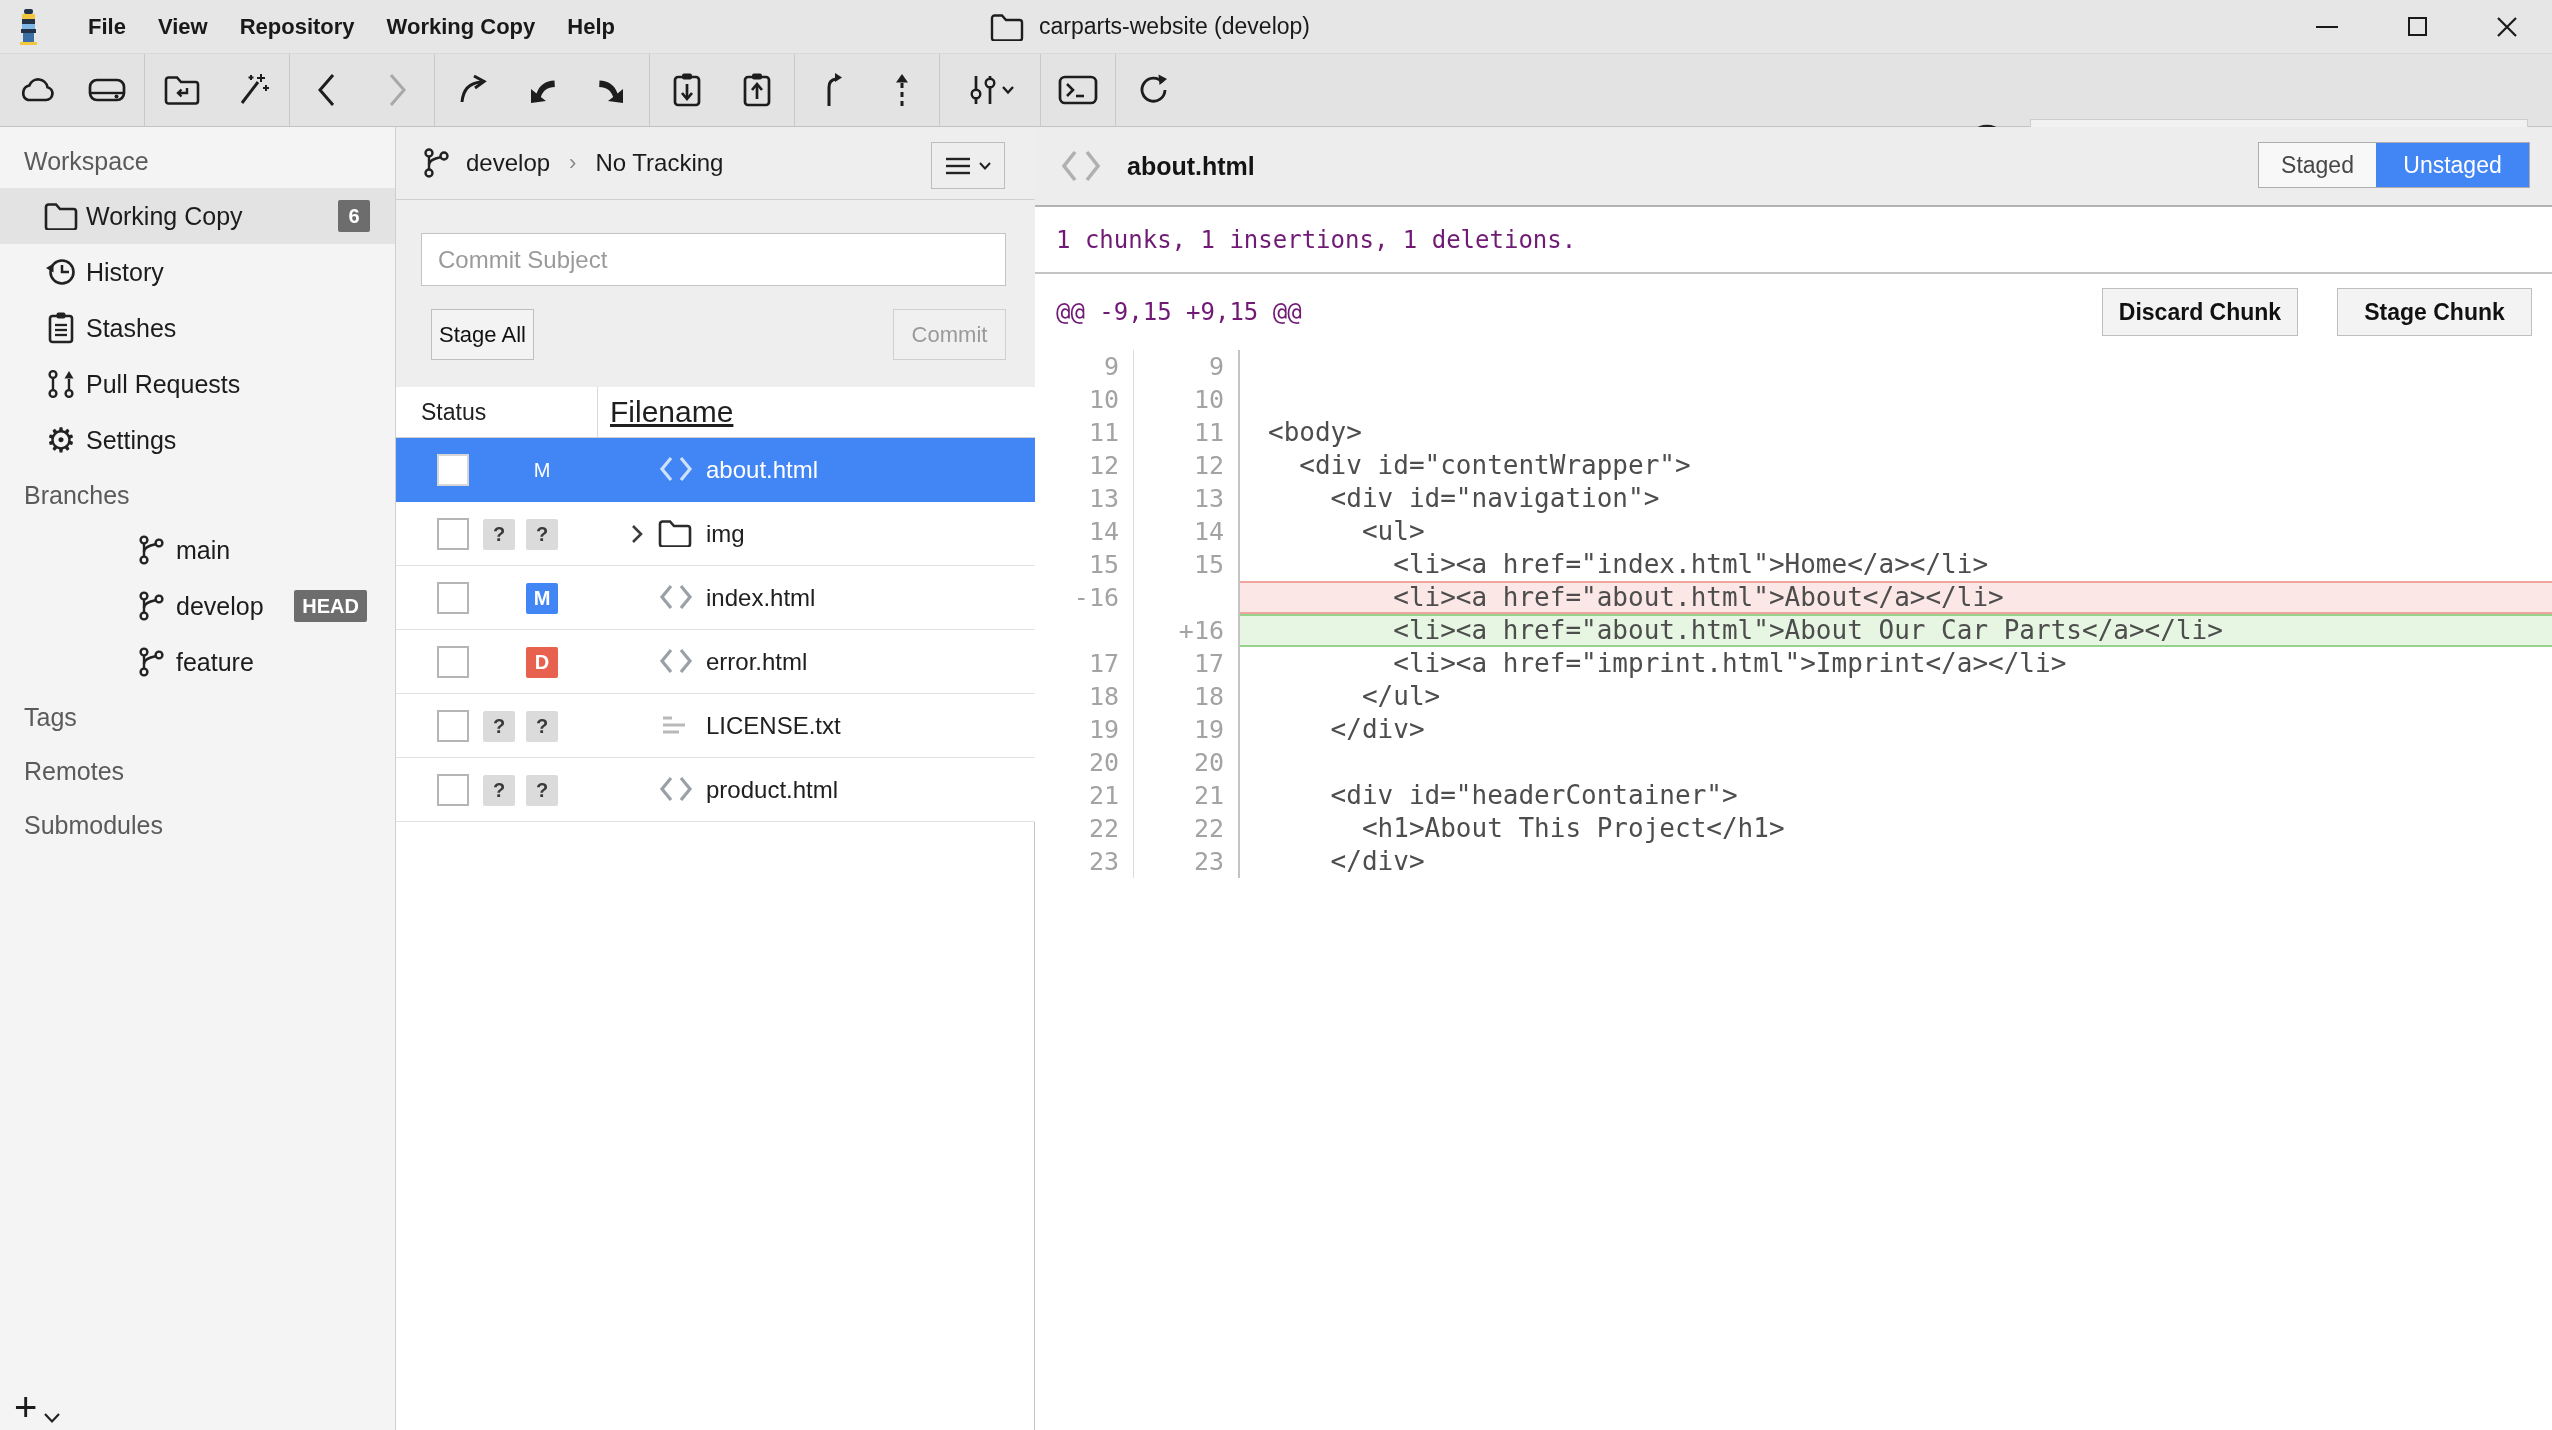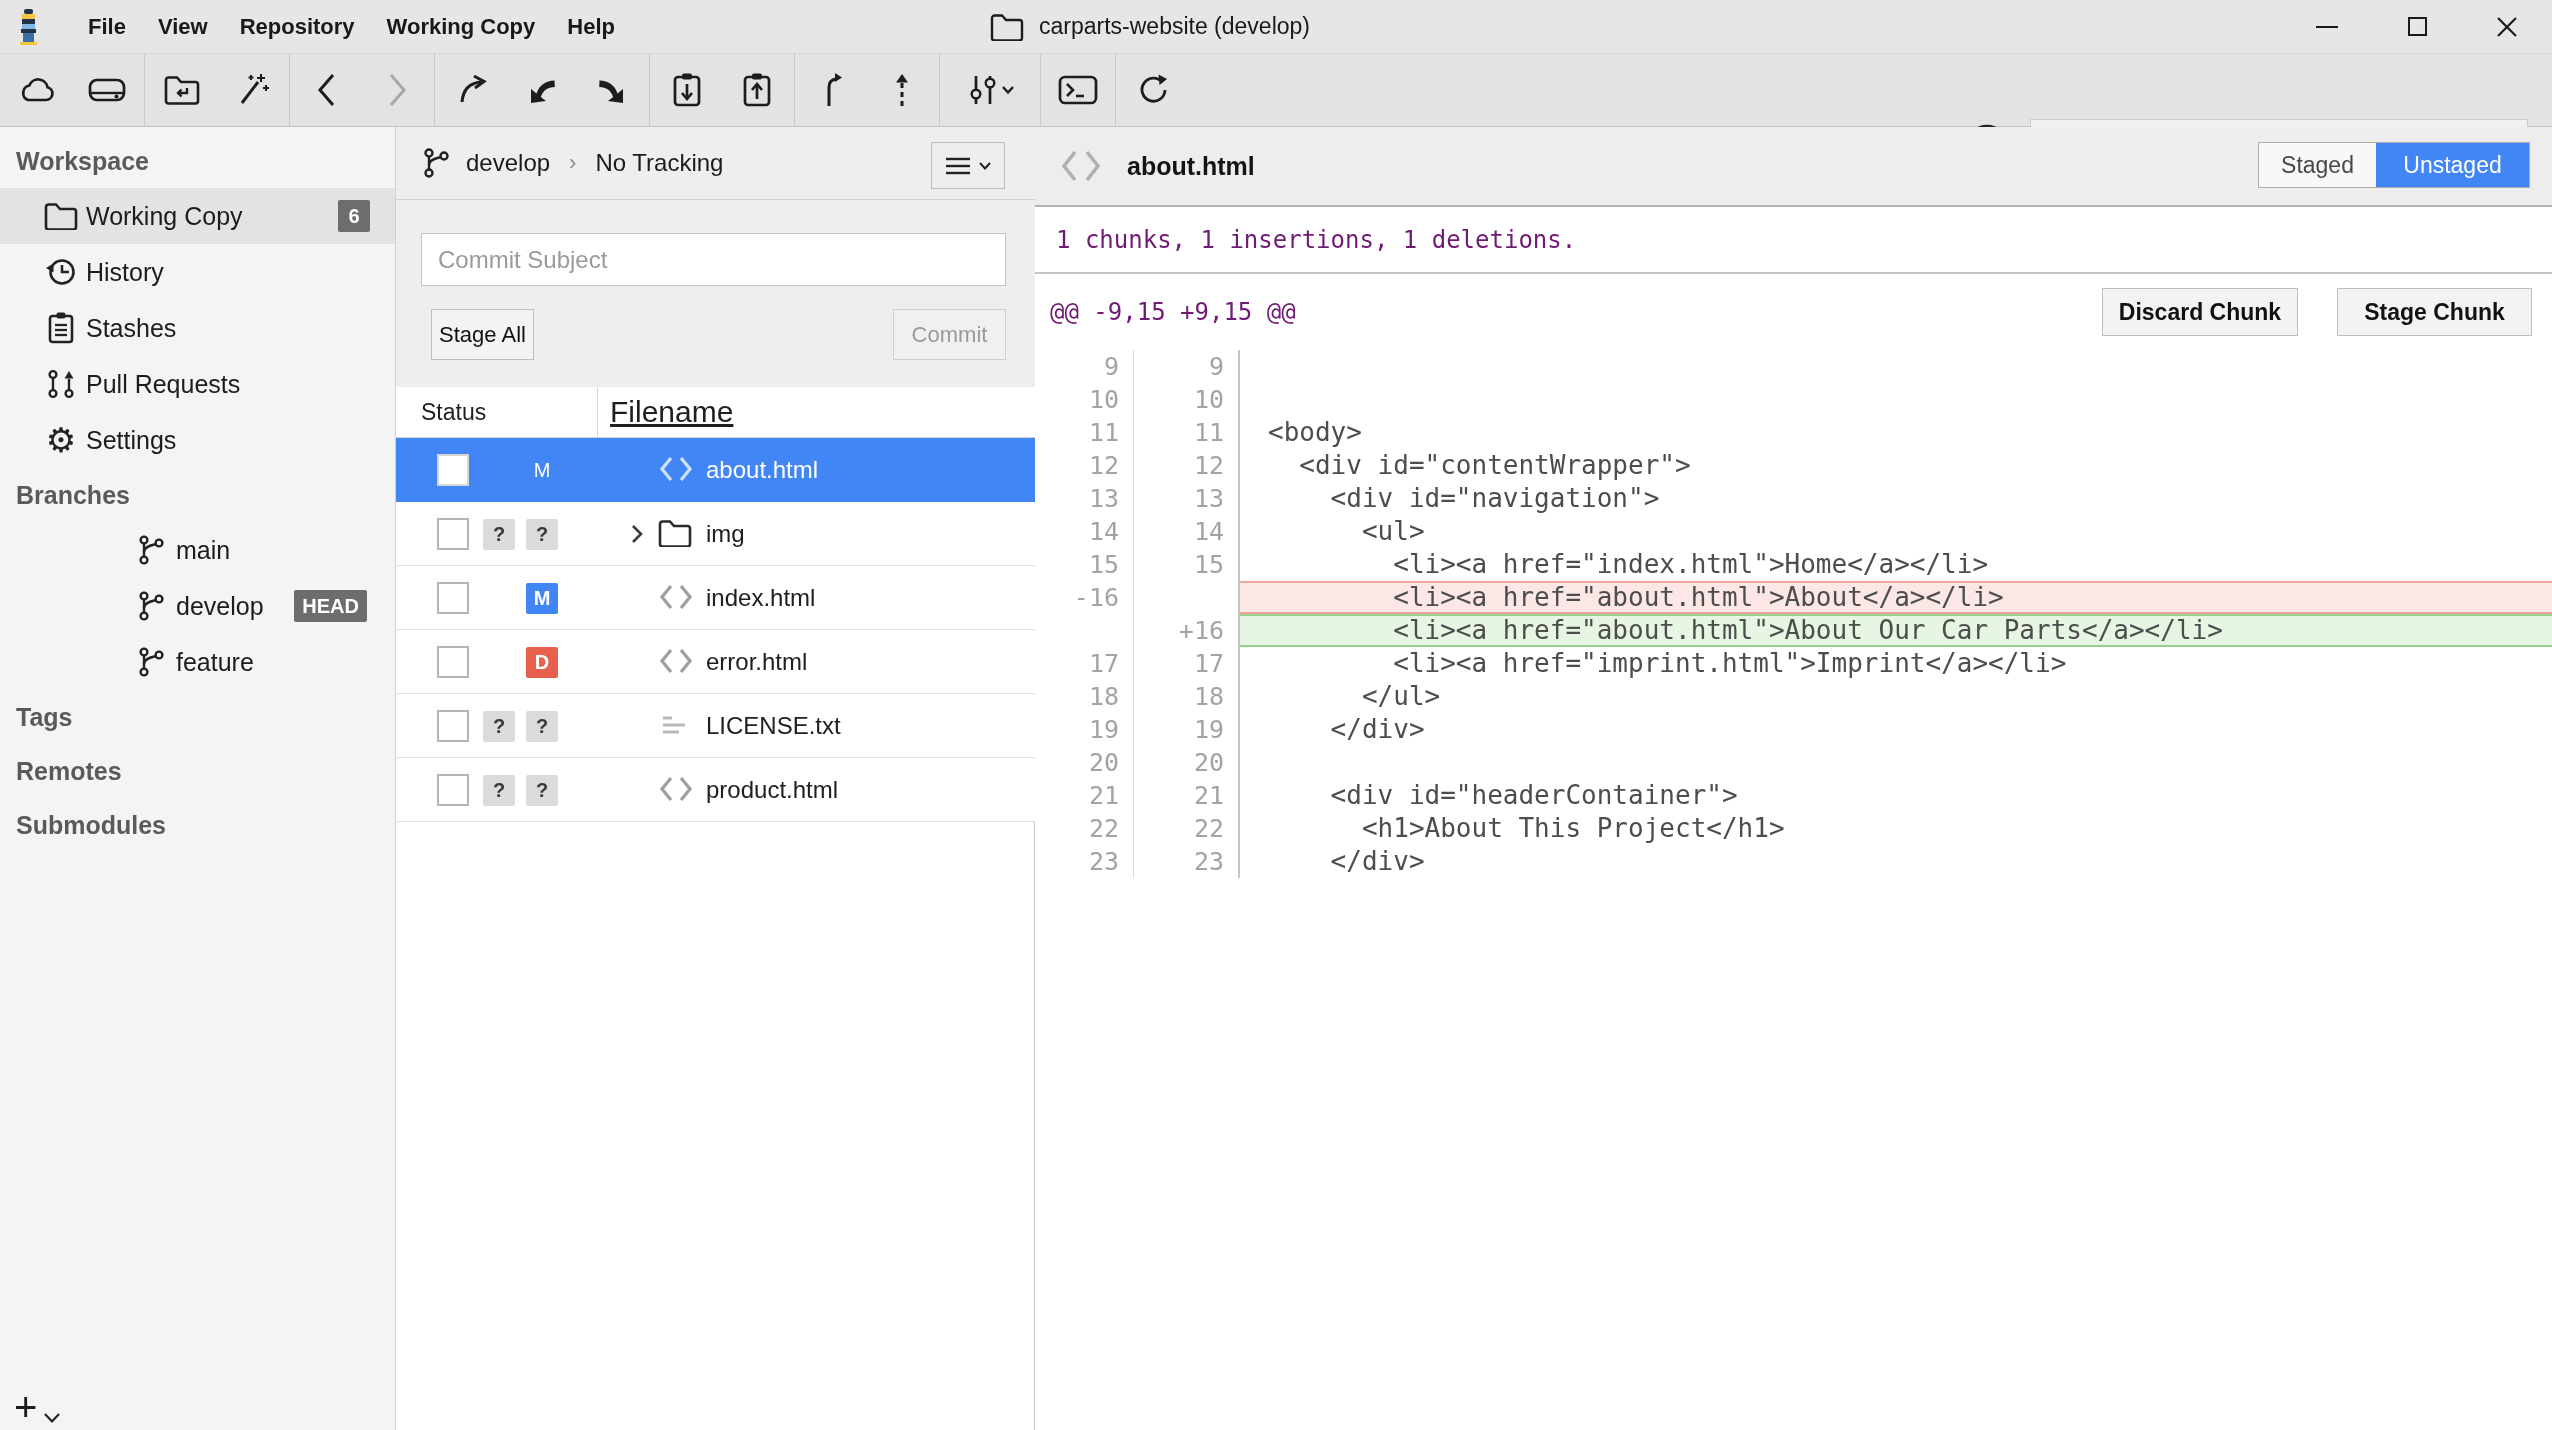--- a/index.html
+++ b/index.html
@@ -30,22 +30,22 @@
   .tb-btn.disabled { color:#a8a8a8; }
   .tb-right { position:absolute; right:24px; top:54px; height:73px; display:flex; align-items:center; gap:20px; }
   .search-box { width:498px; height:51px; background:#f1f1f1; border:1px solid #cdcdcd;
     display:flex; align-items:center; padding-left:14px; gap:10px; }
   .search-box input { border:none; outline:none; background:transparent; font-size:22px; width:420px;
     font-family:"Liberation Sans","DejaVu Sans",sans-serif; color:#333; }
 
   
   .sidebar { position:absolute; left:0; top:127px; width:396px; height:1303px;
     background:#f4f4f4; border-right:1px solid #cfcfcf; padding-top:7px; }
-  .side-header { height:54px; line-height:54px; padding-left:16px; font-size:25px;
-    font-weight:bold; color:#5a5a5a; }
+  .side-header { height:54px; line-height:54px; padding-left:24px; font-size:25px;
+    font-weight:normal; color:#5a5a5a; }
   .side-item { height:56px; display:flex; align-items:center; position:relative; color:#1c1c1c; }
   .side-item .ico { position:absolute; left:44px; width:34px; display:flex; justify-content:center; color:#222; }
   .side-item .lbl { margin-left:86px; font-size:25px; }
   .side-item.selected { background:#e3e3e3; }
   .side-badge { position:absolute; right:25px; top:50%; transform:translateY(-50%);
     background:#6d6d6d; color:#fff; font-size:20px; font-weight:bold; height:32px; min-width:32px;
     display:flex; align-items:center; justify-content:center; border-radius:2px; padding:0 8px; }
   .branch-item .ico { left:134px; }
   .branch-item .lbl { margin-left:176px; }
   .add-btn { position:absolute; left:14px; bottom:6px; display:flex; align-items:flex-end; gap:6px;
@@ -105,21 +105,21 @@
   .segmented { position:absolute; right:22px; top:15px; height:46px; display:flex;
     border:1px solid #adadad; }
   .seg { height:44px; display:flex; align-items:center; justify-content:center; font-size:23px; }
   .seg.staged { width:117px; background:#f8f8f8; color:#474747; }
   .seg.unstaged { width:153px; background:#4285f4; color:#ffffff; }
   .diff-stats { position:absolute; left:0; top:80px; width:1517px; height:67px;
     border-bottom:2px solid #c4c4c4; display:flex; align-items:center; }
   .mono-dim { font-family:"DejaVu Sans Mono","Liberation Mono",monospace; font-size:24px; color:#701a75; }
   .diff-stats .txt { margin-left:21px; }
   .chunk-row { position:absolute; left:0; top:147px; width:1517px; height:76px; }
-  .chunk-row .txt { position:absolute; left:15px; top:0; line-height:76px; }
+  .chunk-row .txt { position:absolute; left:21px; top:0; line-height:76px; }
   .chunk-btn { position:absolute; top:14px; height:48px; font-size:23px; font-weight:700; }
   .chunk-btn.discard { right:254px; width:196px; }
   .chunk-btn.stage { right:20px; width:195px; }
   .code { position:absolute; left:0; top:223px; width:1517px; }
   .code-row { display:flex; height:33px; line-height:33px;
     font-family:"DejaVu Sans Mono","Liberation Mono",monospace; font-size:26px; }
   .ln { width:99px; text-align:right; padding-right:14px; color:#a3a3a3; font-size:25px;
     border-right:1px solid #dcdcdc; flex:none; }
   .ln.new { width:106px; border-right:2px solid #c4c4c4; }
   .ct { flex:1; padding-left:28px; white-space:pre; color:#4d4d4d; }

